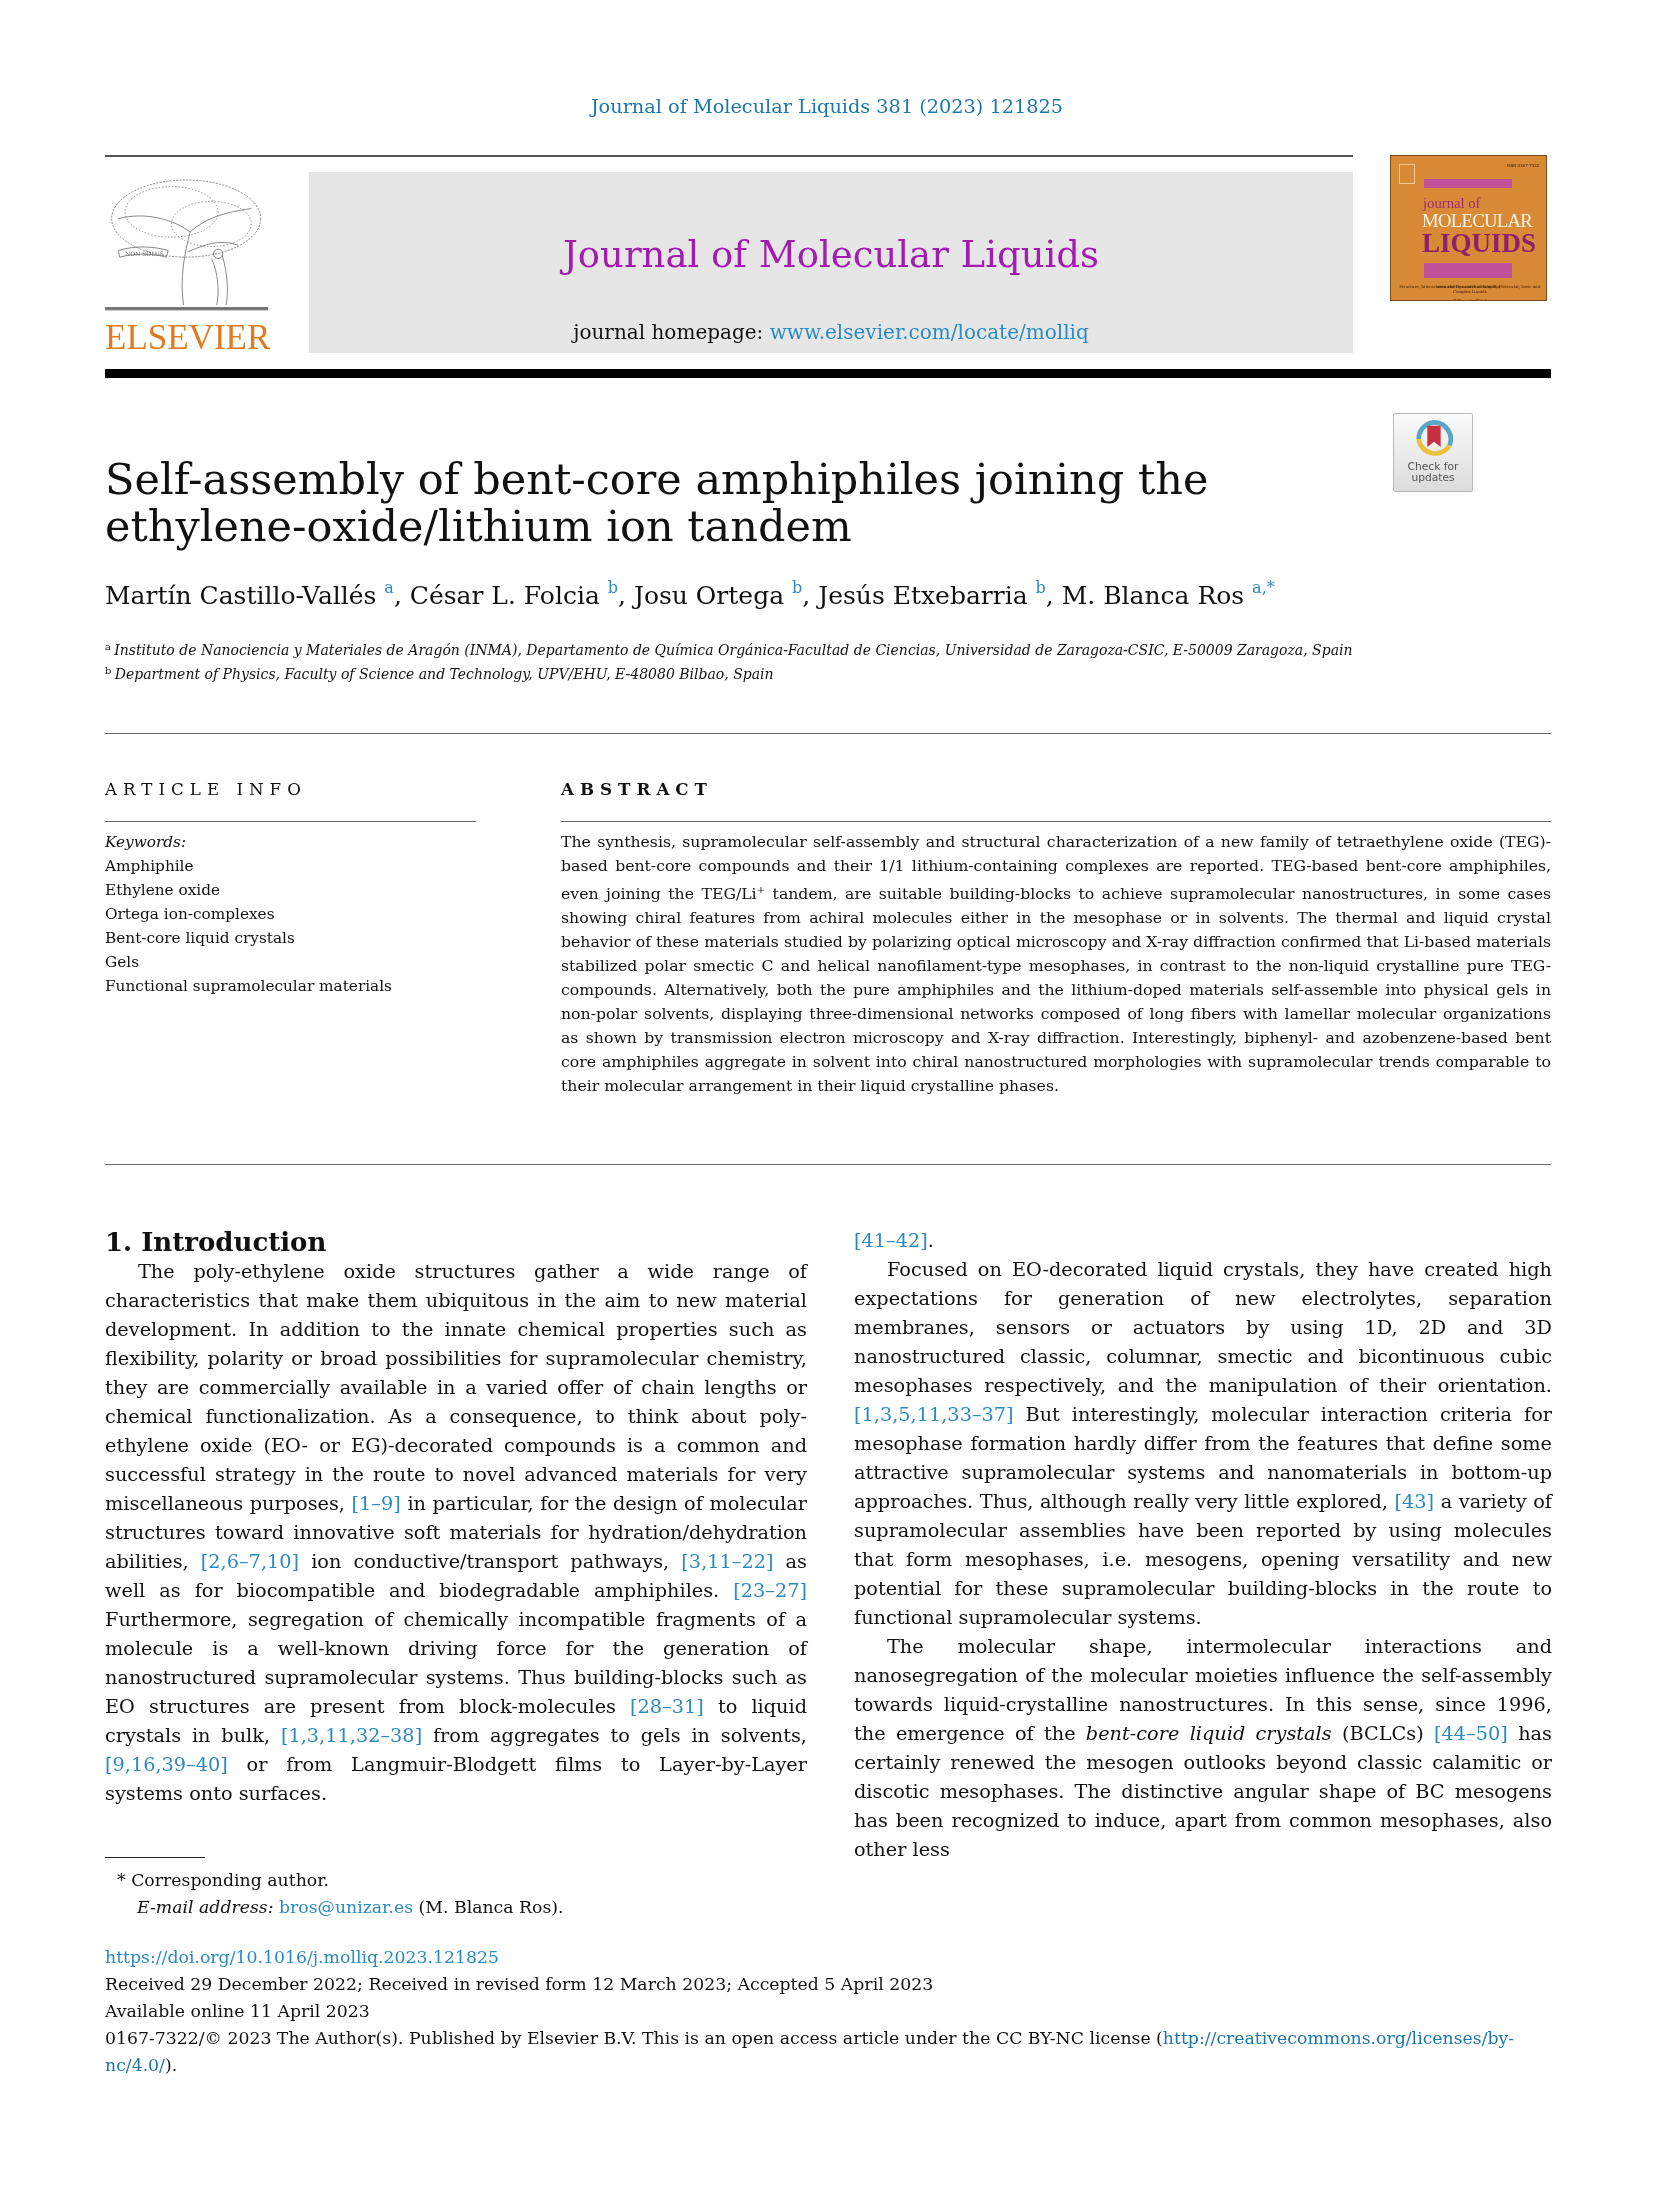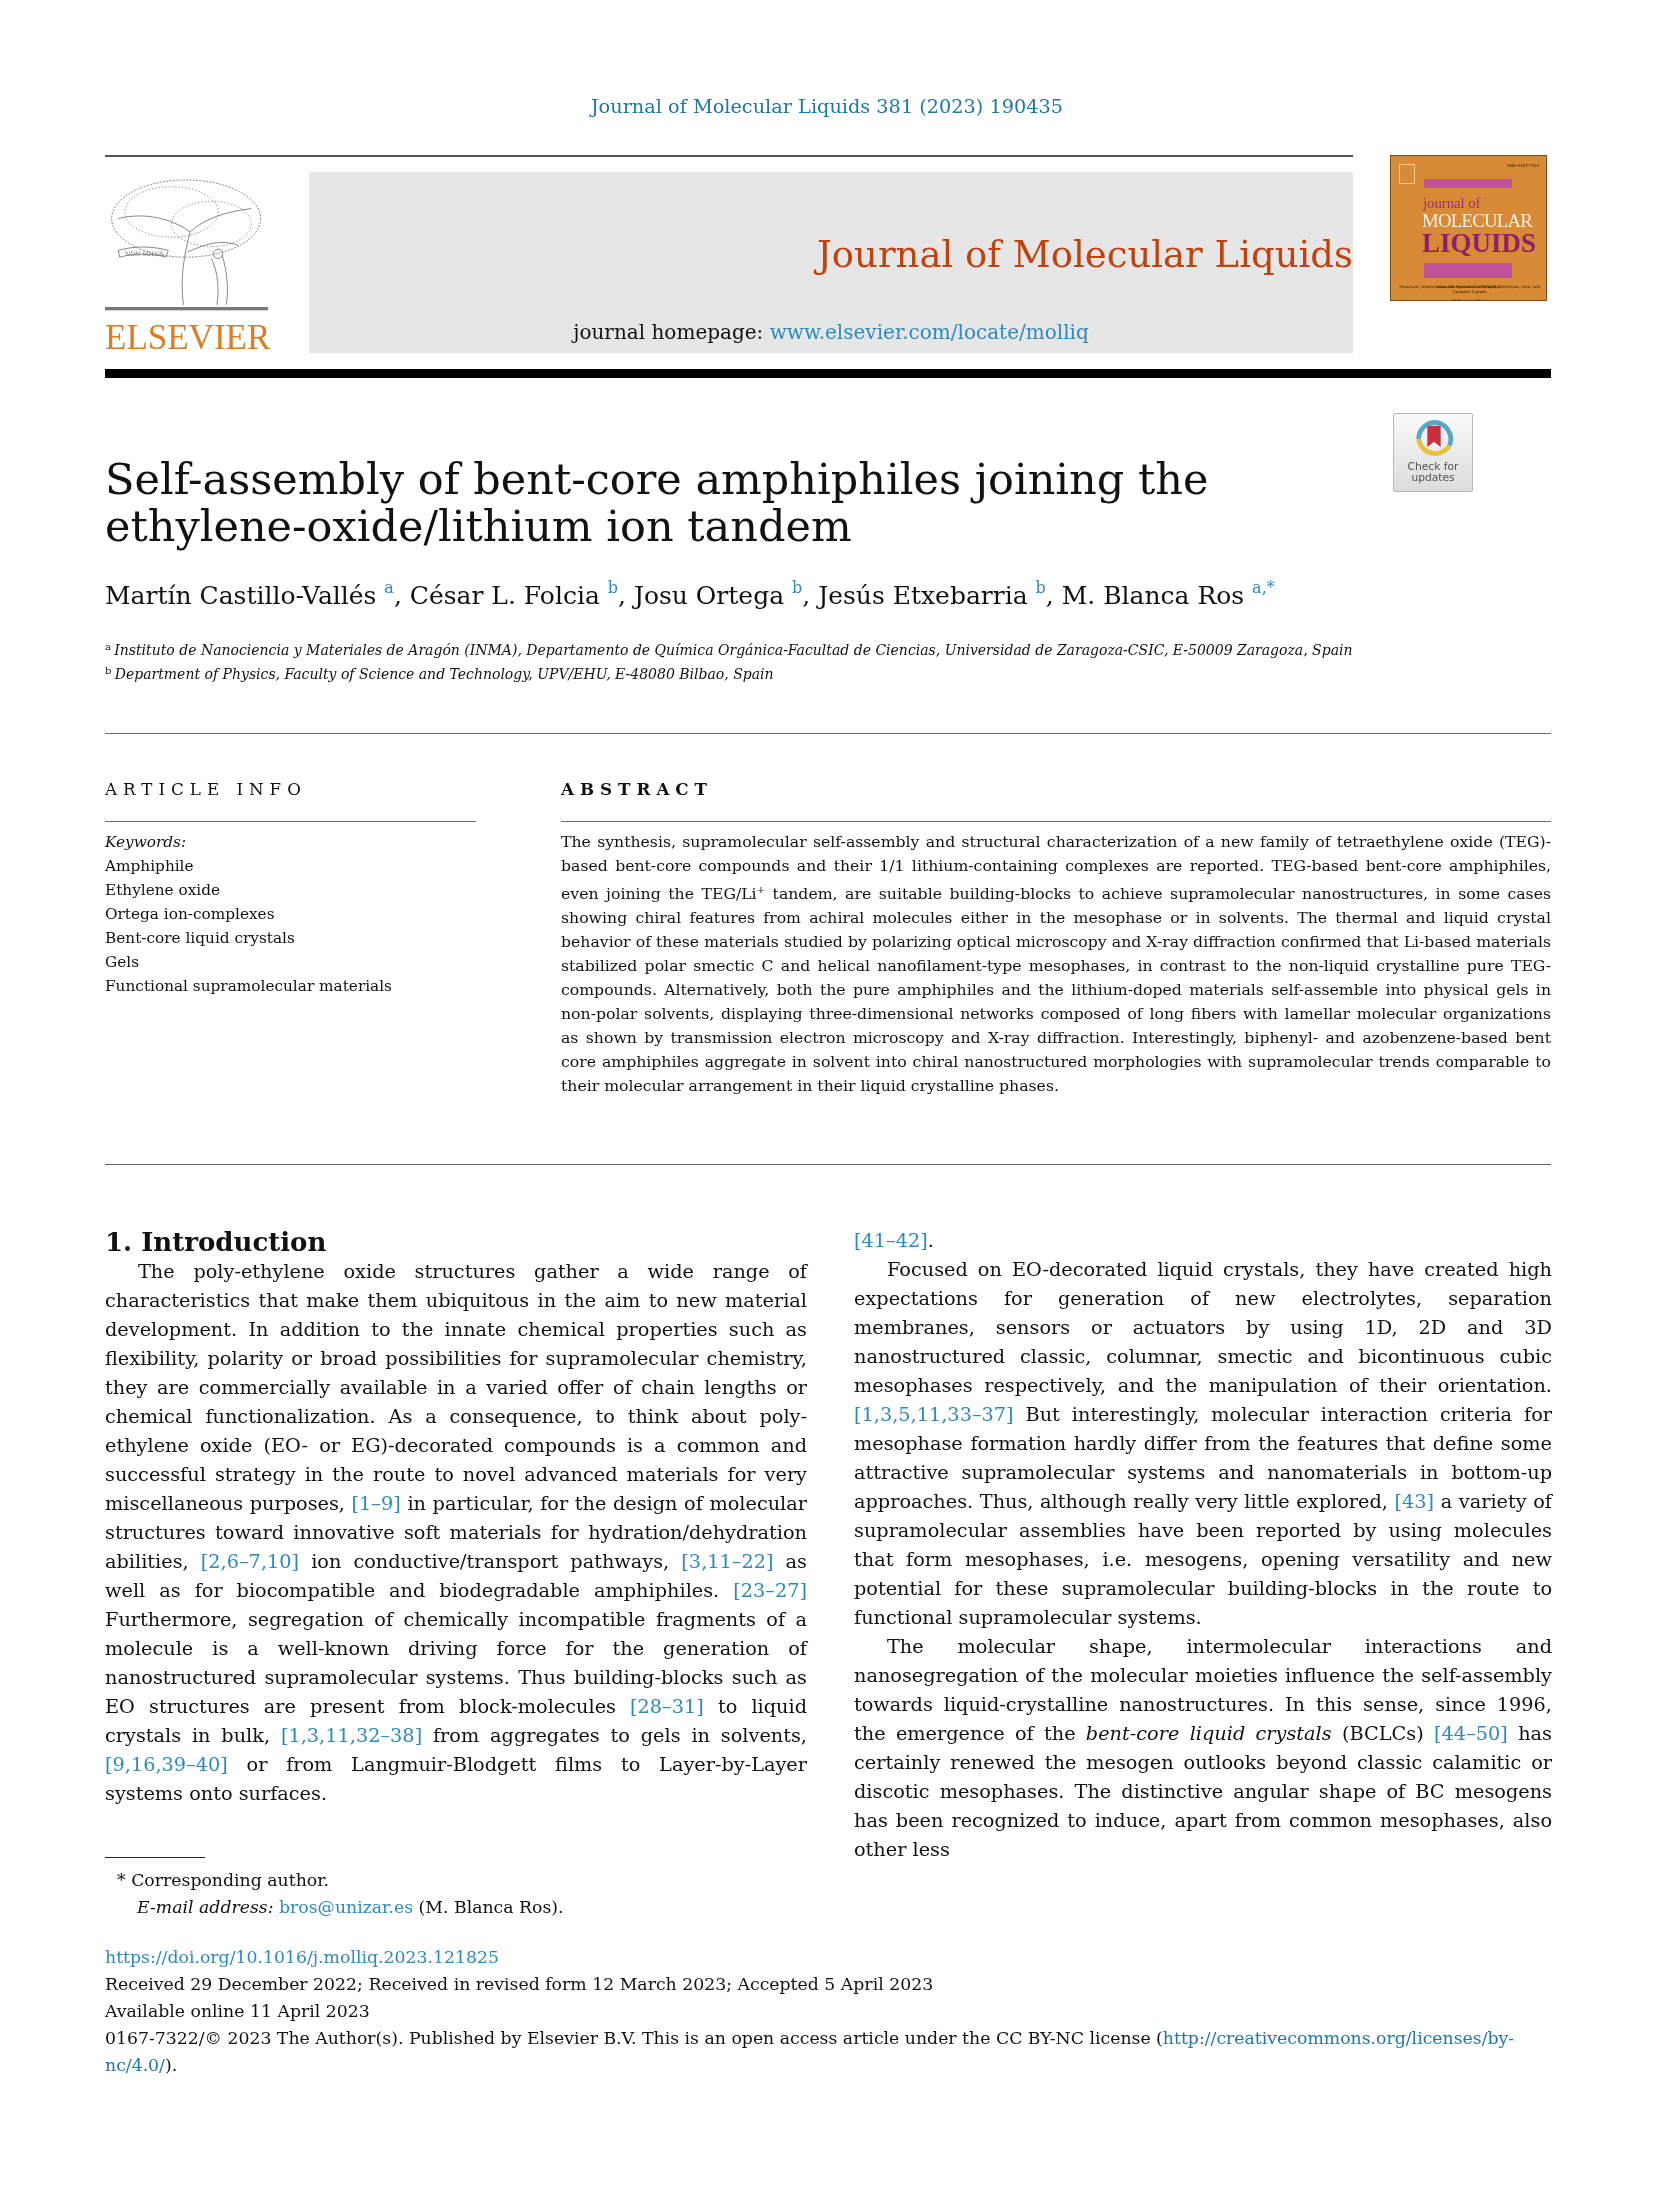--- a/index.html
+++ b/index.html
@@ -12,21 +12,21 @@
   #journal-ref { left: 0; width: 1654px; top: 95px; text-align: center; font-size: 19.3px; color: #1b77ad; }
 
   
   #header-rule { left: 105px; top: 155px; width: 1248px; height: 2px; background: #555; }
   #elsevier-logo { left: 105px; top: 172px; width: 163px; height: 183px; }
   #elsevier-logo .tree { position: absolute; left: 0; top: 0; width: 163px; height: 141px; }
   #elsevier-logo .wordmark { position: absolute; left: 0; top: 147px; width: 163px; text-align: center;
       font-family: "Liberation Serif", serif; font-size: 35px; color: #e07c1f; letter-spacing: 0px; line-height: 37px; }
   #header-band { left: 309px; top: 172px; width: 1044px; height: 181px; background: #e6e6e6; }
   #contents-line { left: 0; width: 100%; top: 12px; text-align: center; font-size: 20px; color: #111; }
-  #journal-name { left: 0; width: 100%; top: 61px; text-align: right; font-size: 37px; color: #c2410c; }
+  #journal-name { left: 0; width: 100%; top: 61px; text-align: center; font-size: 37px; color: #a21caf; }
   #homepage-line { left: 0; width: 100%; top: 148px; text-align: center; font-size: 20px; color: #111; }
 
   #cover { left: 1390px; top: 155px; width: 157px; height: 146px; background: #d98a36; border: 1.3px solid #7a4a1c; overflow: hidden; }
   #cover .mini-logo { position: absolute; left: 8px; top: 8px; width: 16px; height: 20px; border: 0.7px solid #f6c993; }
   #cover .issn { position: absolute; right: 6.7px; top: 6.7px; font-size: 4px; color: #2a1a0a; font-family: "DejaVu Sans", sans-serif; }
   #cover .bar1 { position: absolute; left: 33px; top: 23px; width: 88px; height: 9.3px; background: #c0529c; }
   #cover .t1 { position: absolute; left: 32px; top: 40px; font-size: 14.7px; color: #9e2a78; font-family: "Liberation Serif", serif; line-height: 14.7px; }
   #cover .t2 { position: absolute; left: 31px; top: 55px; font-size: 18.7px; color: #fff3e6; font-family: "Liberation Serif", serif; line-height: 20px; letter-spacing: -0.7px; }
   #cover .t3 { position: absolute; left: 31px; top: 73px; font-size: 27px; color: #8e1f6c; font-family: "Liberation Serif", serif; font-weight: bold; line-height: 28px; }
   #cover .bar2 { position: absolute; left: 33px; top: 107px; width: 88px; height: 14.7px; background: #c0529c; }
@@ -79,21 +79,21 @@
   #fn-rule { left: 105px; top: 1857px; width: 100px; height: 1.3px; background: #222; }
   #footnote { left: 117px; top: 1867px; width: 867px; font-size: 17.3px; line-height: 27px; }
   #footnote .indent { padding-left: 20px; }
   #footer { left: 105px; top: 1944px; width: 1454px; font-size: 17.3px; line-height: 27px; }
   #footer .doi { color: #2a8bc4; }
   #footer .lic-link { color: #1b77ad; }
 </style>
 </head>
 <body>
 
-<div id="journal-ref" class="abs link">Journal of Molecular Liquids 381 (2023) 190435</div>
+<div id="journal-ref" class="abs link">Journal of Molecular Liquids 381 (2023) 121825</div>
 
 <div id="header-rule" class="abs"></div>
 
 <div id="elsevier-logo" class="abs">
   <svg class="tree" viewBox="0 0 245 212" width="163" height="141">
     <g fill="none" stroke="#6b6b6b" stroke-width="1.2">
       <ellipse cx="122" cy="70" rx="112" ry="58" stroke-dasharray="3 2"></ellipse>
       <ellipse cx="100" cy="60" rx="70" ry="38" stroke-dasharray="2 3"></ellipse>
       <ellipse cx="160" cy="78" rx="60" ry="34" stroke-dasharray="2 3"></ellipse>
       <path d="M118 200 C112 160 120 120 128 90 M128 90 C150 70 180 60 220 55 M128 90 C100 70 60 60 20 70 M124 120 C150 110 170 100 200 110"></path>

